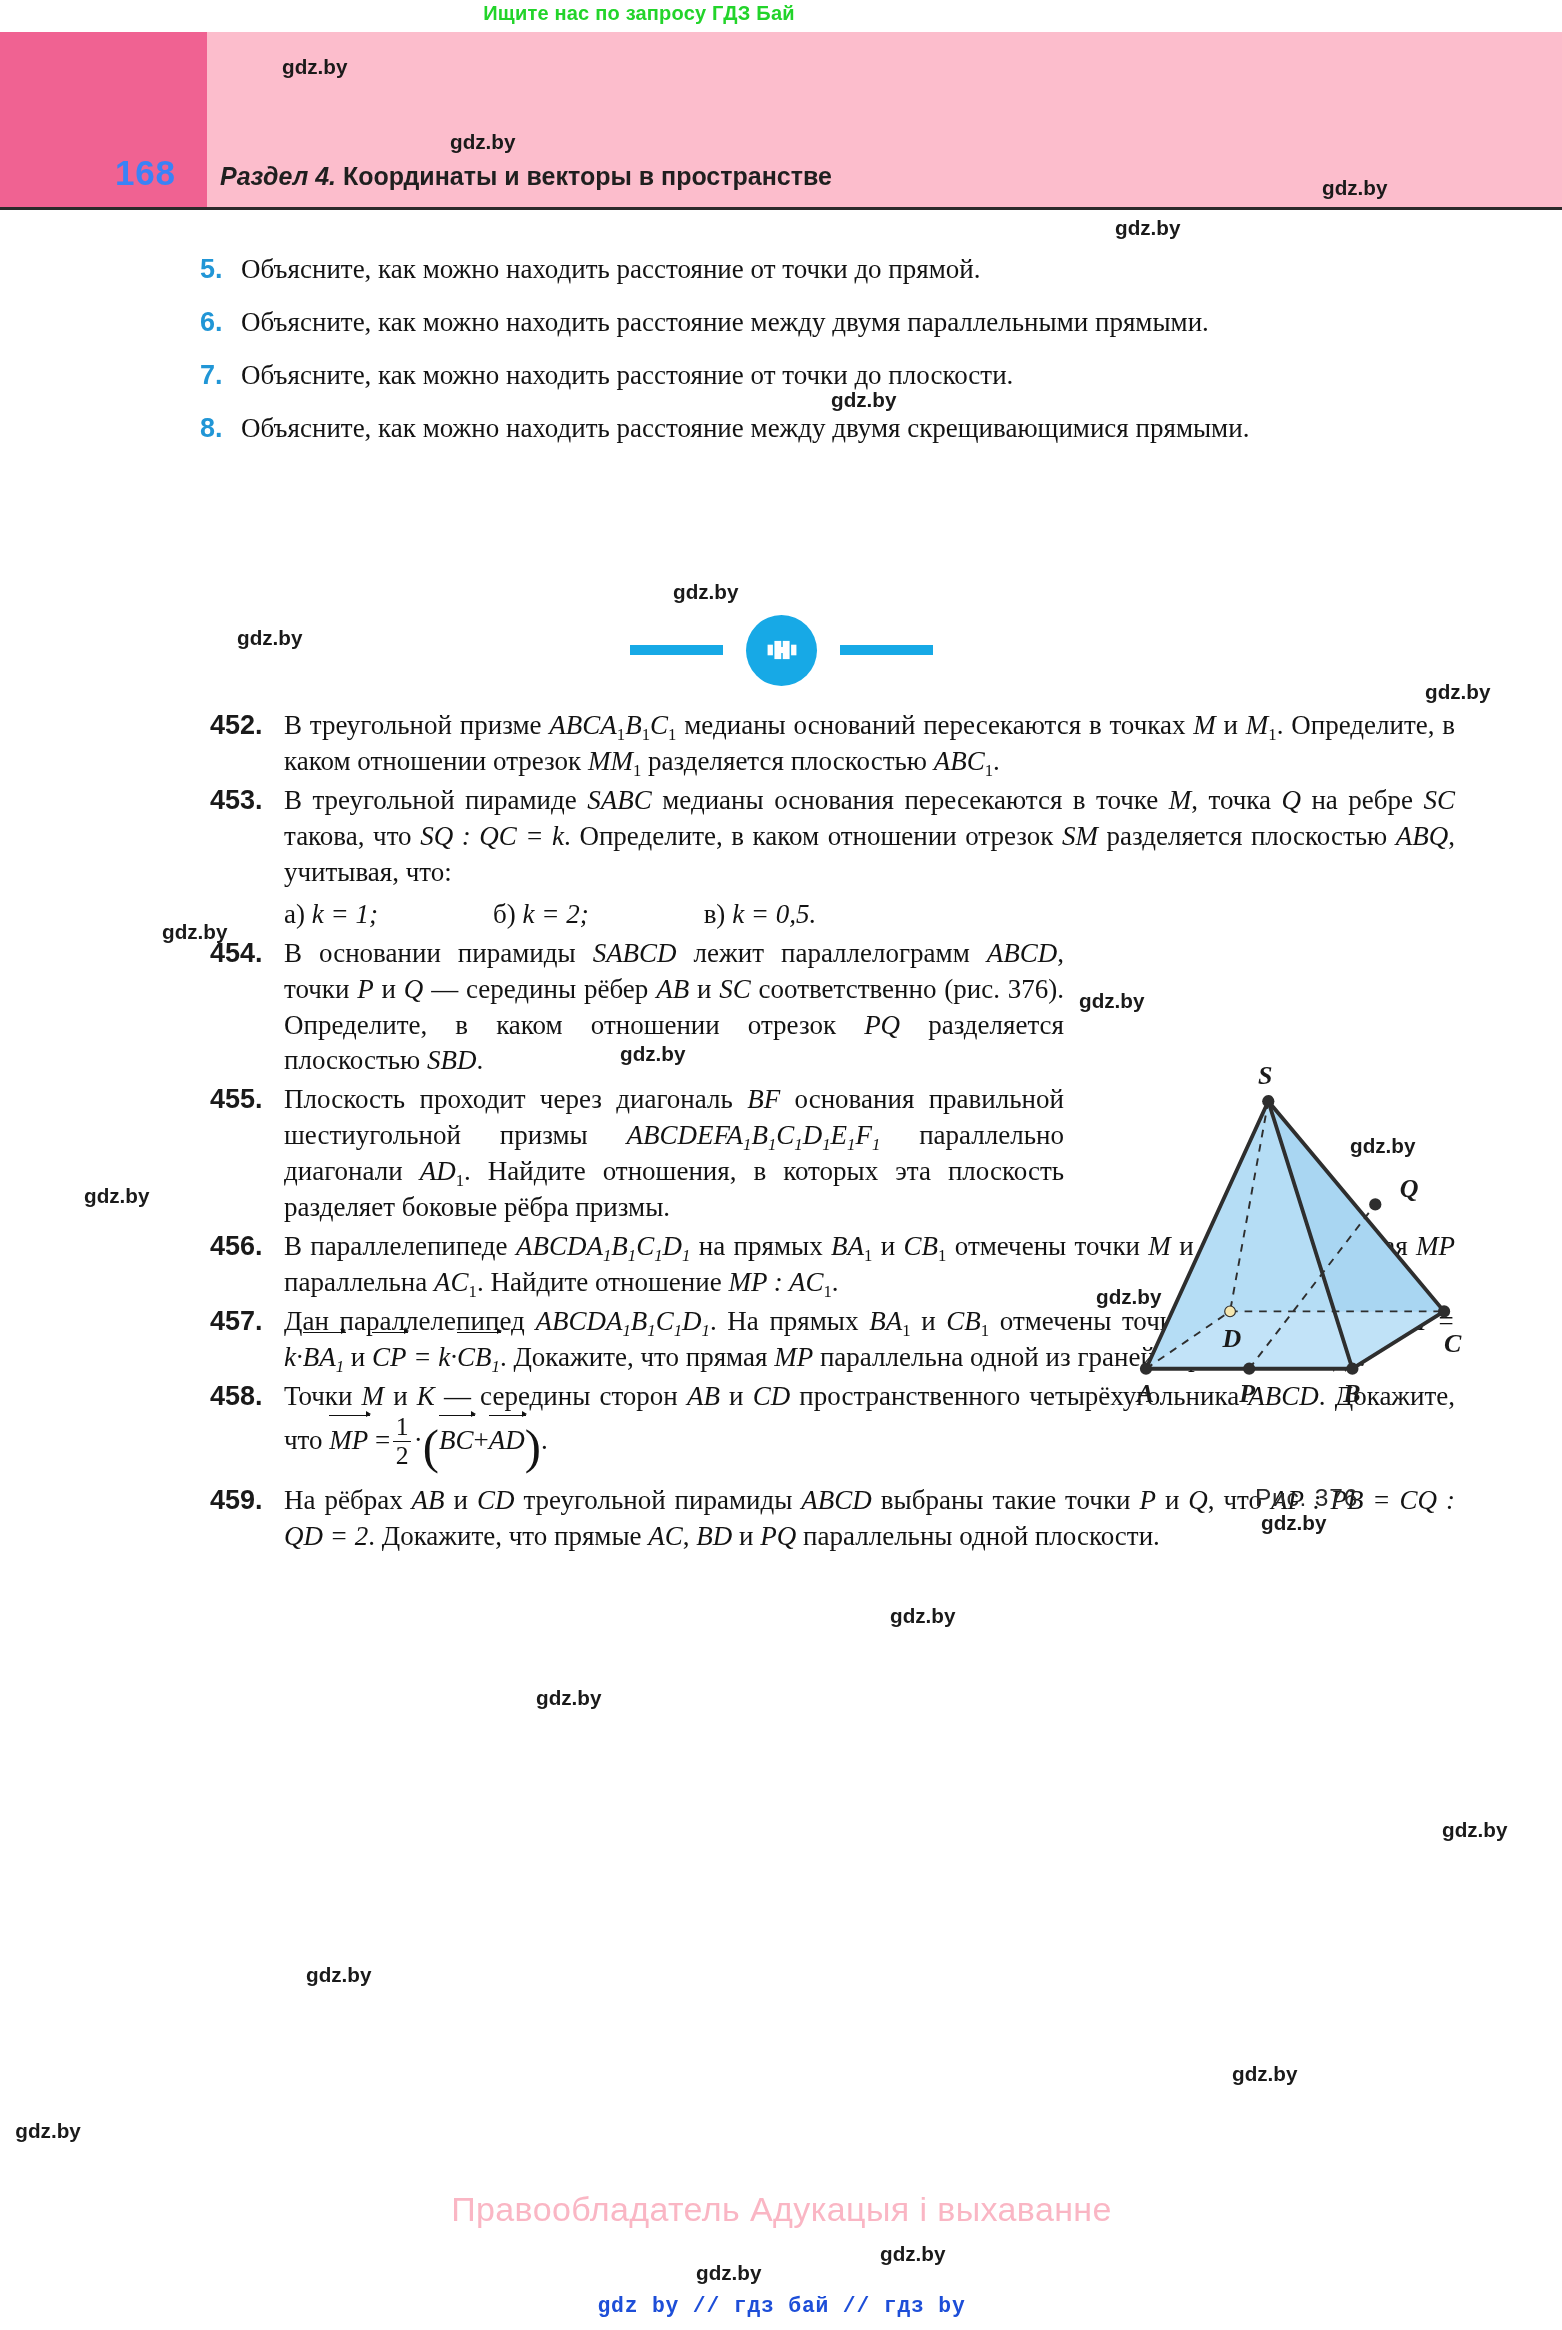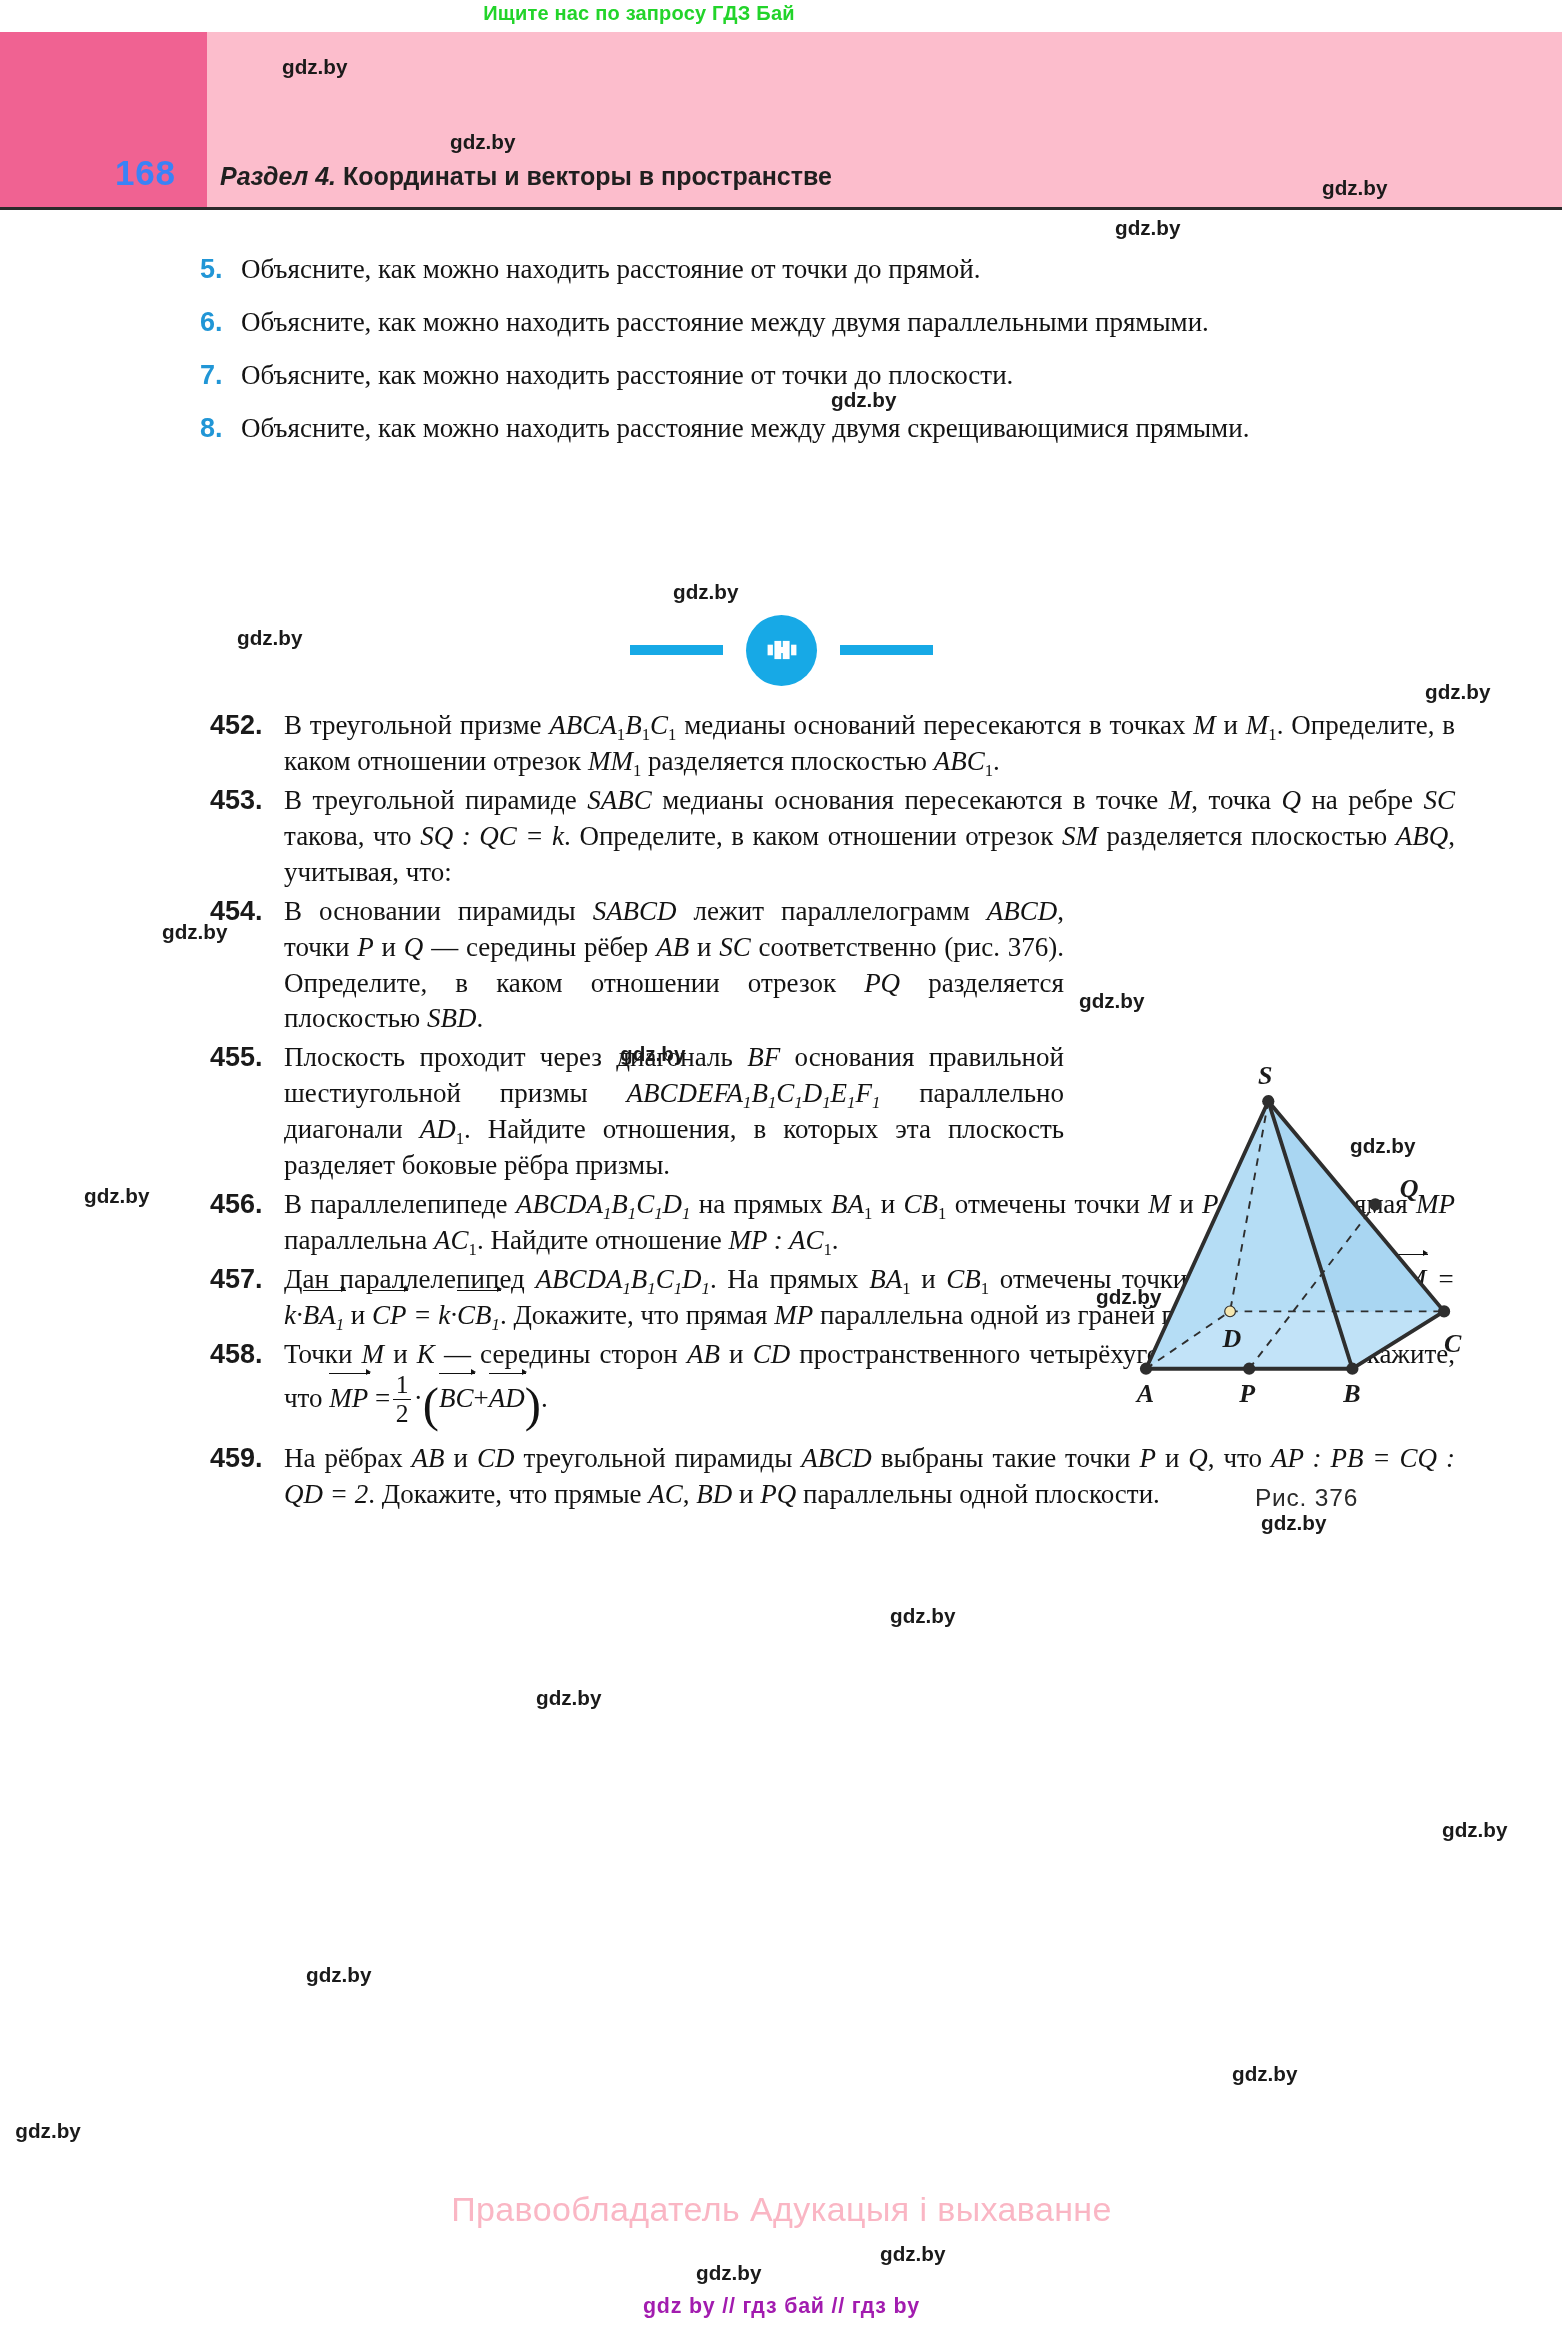--- a/index.html
+++ b/index.html
@@ -226,24 +226,24 @@
     font-weight: 500;
     color: #fab6c4;
     letter-spacing: 0.4px;
   }
   .footer-links {
     position: absolute;
     top: 2294px;
     left: 0;
     width: 1563px;
     text-align: center;
-    font-family: Liberation Sans, sans-serif;
+    font-family: Liberation Mono, monospace;
     font-size: 21.4px;
     font-weight: 600;
-    color: #a21caf;
+    color: #1d4ed8;
     letter-spacing: 0.8px;
   }
 </style>
 </head>
 <body>
 
 <div class="promo-bar">
   <div class="promo-text">Ищите нас по запросу ГДЗ Бай</div>
 </div>
 
@@ -297,20 +297,34 @@
       <div class="ex-num">452.</div>
       <div class="ex-text">
         <span>В треугольной призме </span><span class="it">ABCA</span><sub>1</sub><span class="it">B</span><sub>1</sub><span class="it">C</span><sub>1</sub><span> медианы оснований пересекаются в точках </span><span class="it">M</span><span> и </span><span class="it">M</span><sub>1</sub><span>. Определите, в каком отношении отрезок </span><span class="it">MM</span><sub>1</sub><span> разделяется плоскостью </span><span class="it">ABC</span><sub>1</sub><span>.</span>
       </div>
     </div>
 
     <div class="ex-item">
       <div class="ex-num">453.</div>
       <div class="ex-text">
         <span>В треугольной пирамиде </span><span class="it">SABC</span><span> медианы основания пересекаются в точке </span><span class="it">M</span><span>, точка </span><span class="it">Q</span><span> на ребре </span><span class="it">SC</span><span> такова, что </span><span class="it">SQ : QC = k</span><span>. Определите, в каком отношении отрезок </span><span class="it">SM</span><span> разделяется плоскостью </span><span class="it">ABQ</span><span>, учитывая, что:</span>
+        <div class="subparts">
+          <span class="sp">
+            <span>а)</span>
+            <span class="it">k = 1;</span>
+          </span>
+          <span class="sp">
+            <span>б)</span>
+            <span class="it">k = 2;</span>
+          </span>
+          <span class="sp">
+            <span>в)</span>
+            <span class="it">k = 0,5.</span>
+          </span>
+        </div>
       </div>
     </div>
 
     <div class="ex-item">
       <div class="ex-num">454.</div>
       <div class="ex-text narrow">
         <span>В основании пирамиды </span><span class="it">SABCD</span><span> лежит параллелограмм </span><span class="it">ABCD</span><span>, точки </span><span class="it">P</span><span> и </span><span class="it">Q</span><span> — середины рёбер </span><span class="it">AB</span><span> и </span><span class="it">SC</span><span> соответственно (рис. 376). Определите, в каком отношении отрезок </span><span class="it">PQ</span><span> разделяется плоскостью </span><span class="it">SBD</span><span>.</span>
       </div>
     </div>
 

